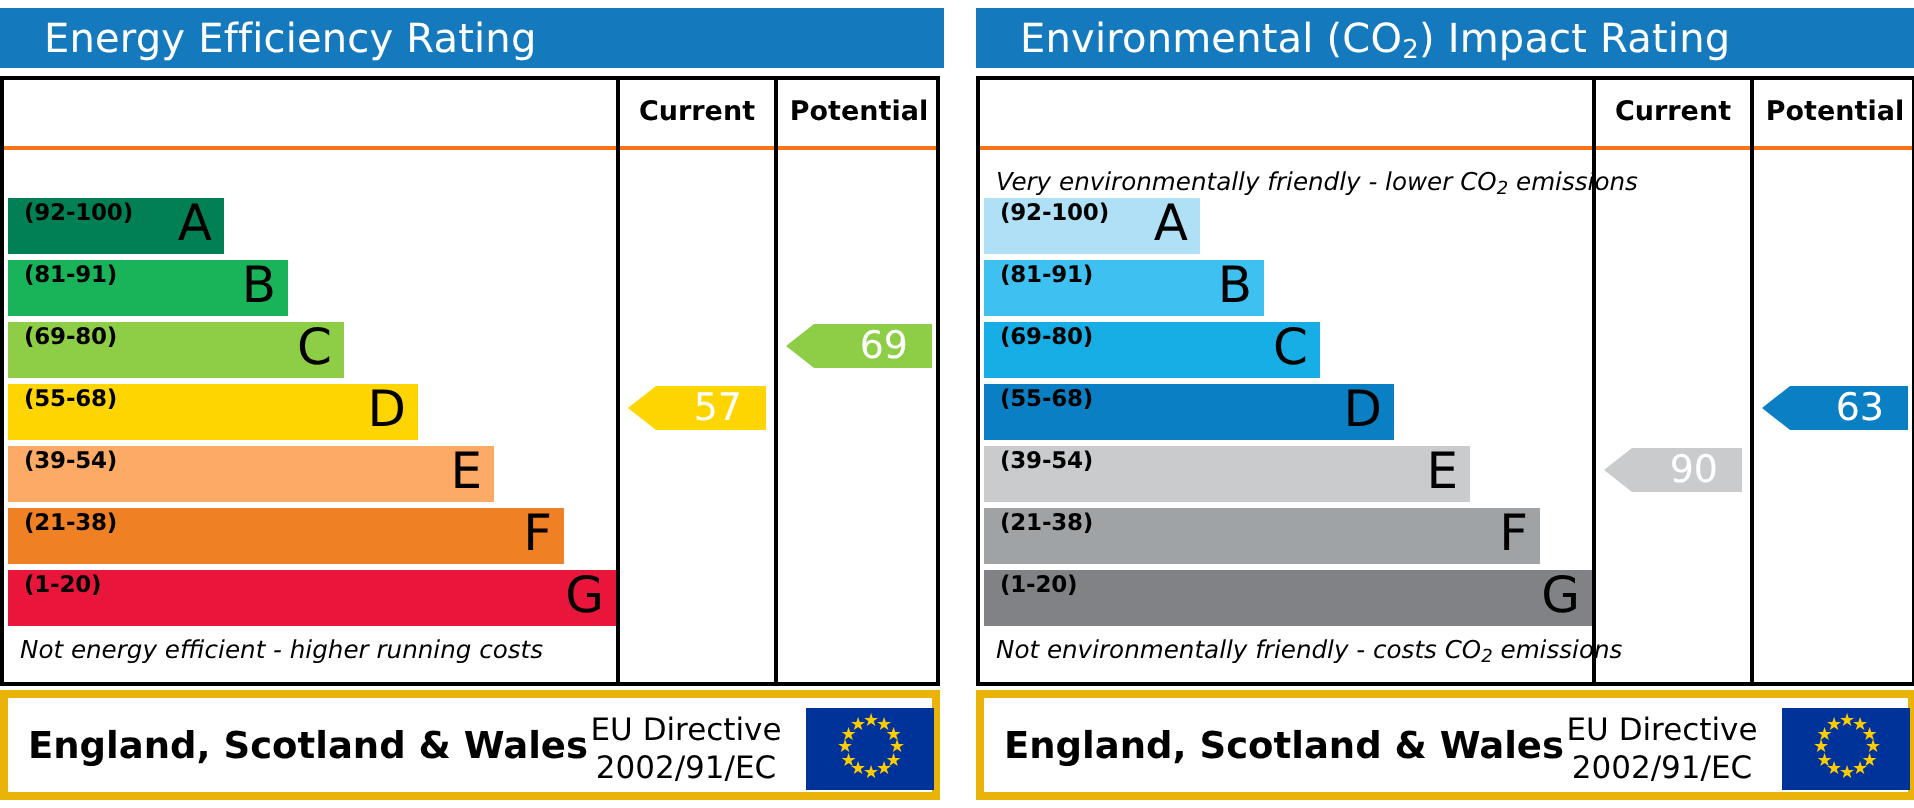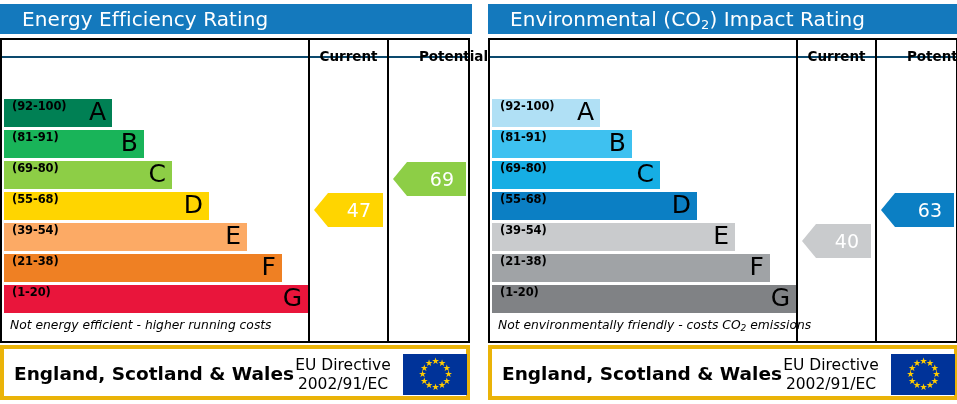--- a/index.html
+++ b/index.html
@@ -60,36 +60,36 @@
     border: 2px solid #000000;
     box-sizing: border-box;
     background: #ffffff;
   }
   
   .colhead {
     position: absolute;
     left: 0;
     top: 0;
     width: 100%;
-    height: 18px;
-    border-bottom: 2px solid #0c4a6e;
+    height: 35px;
+    border-bottom: 2px solid #f97316;
     box-sizing: border-box;
   }
   .colhead-cell {
     position: absolute;
     top: 0;
     height: 33px;
     line-height: 33px;
     text-align: center;
     font-size: 13.5px;
     font-weight: bold;
     color: #000000;
   }
   .colhead-current { left: 308px; width: 77px; }
-  .colhead-potential { left: 387px; width: 81px; margin-left: 24px; }
+  .colhead-potential { left: 387px; width: 81px; }
 
   
   .vrule {
     position: absolute;
     top: 0;
     width: 2px;
     background: #000000;
     height: 301px;
   }
   .vrule-1 { left: 306px; }
@@ -140,21 +140,21 @@
     font-size: 25px;
     font-weight: normal;
     color: #000000;
     line-height: 1;
     padding-bottom: 3px;
   }
 
   
   .arrow {
     position: absolute;
-    height: 34px;
+    height: 22px;
     display: flex;
     align-items: center;
     justify-content: flex-end;
     color: #ffffff;
     font-size: 19px;
     padding-right: 12px;
     box-sizing: border-box;
     clip-path: polygon(14px 0, 100% 0, 100% 100%, 14px 100%, 0 50%);
   }
 
@@ -253,21 +253,21 @@
           </div>
           <div class="band" style="top: 186px; width: 304px; background: rgb(233, 21, 59);">
             <span class="band-range">(1-20)</span>
             <span class="band-letter">G</span>
           </div>
         </div>
 
       <div class="caption caption-bottom">Not energy efficient - higher running costs</div>
 
       <div id="energy-arrows">
-          <div class="arrow" style="left: 312px; width: 69px; top: 153px; background: rgb(255, 213, 0);">47</div>
+          <div class="arrow" style="left: 312px; width: 69px; top: 153px; background: rgb(255, 213, 0);">57</div>
           <div class="arrow" style="left: 391px; width: 73px; top: 122px; background: rgb(141, 206, 70);">69</div>
         </div>
     </div>
 
     <div class="epc-footer">
       <div class="footer-region">England, Scotland &amp; Wales</div>
       <div class="footer-directive">
         <div>EU Directive</div>
         <div>2002/91/EC</div>
       </div>
@@ -295,20 +295,21 @@
 
     <div class="epc-frame">
       <div class="colhead">
         <div class="colhead-cell colhead-current">Current</div>
         <div class="colhead-cell colhead-potential">Potential</div>
       </div>
 
       <div class="vrule vrule-1"></div>
       <div class="vrule vrule-2"></div>
 
+      <div class="caption caption-top"><span>Very environmentally friendly - lower CO</span><sub>2</sub><span> emissions</span></div>
 
       <div class="bands" id="co2-bands">
           <div class="band" style="top: 0px; width: 108px; background: rgb(176, 224, 245);">
             <span class="band-range">(92-100)</span>
             <span class="band-letter">A</span>
           </div>
           <div class="band" style="top: 31px; width: 140px; background: rgb(62, 193, 240);">
             <span class="band-range">(81-91)</span>
             <span class="band-letter">B</span>
           </div>
@@ -330,21 +331,21 @@
           </div>
           <div class="band" style="top: 186px; width: 304px; background: rgb(128, 130, 133);">
             <span class="band-range">(1-20)</span>
             <span class="band-letter">G</span>
           </div>
         </div>
 
       <div class="caption caption-bottom"><span>Not environmentally friendly - costs CO</span><sub>2</sub><span> emissions</span></div>
 
       <div id="co2-arrows">
-          <div class="arrow" style="left: 312px; width: 69px; top: 184px; background: rgb(201, 203, 205);">40</div>
+          <div class="arrow" style="left: 312px; width: 69px; top: 184px; background: rgb(201, 203, 205);">90</div>
           <div class="arrow" style="left: 391px; width: 73px; top: 153px; background: rgb(11, 127, 196);">63</div>
         </div>
     </div>
 
     <div class="epc-footer">
       <div class="footer-region">England, Scotland &amp; Wales</div>
       <div class="footer-directive">
         <div>EU Directive</div>
         <div>2002/91/EC</div>
       </div>

